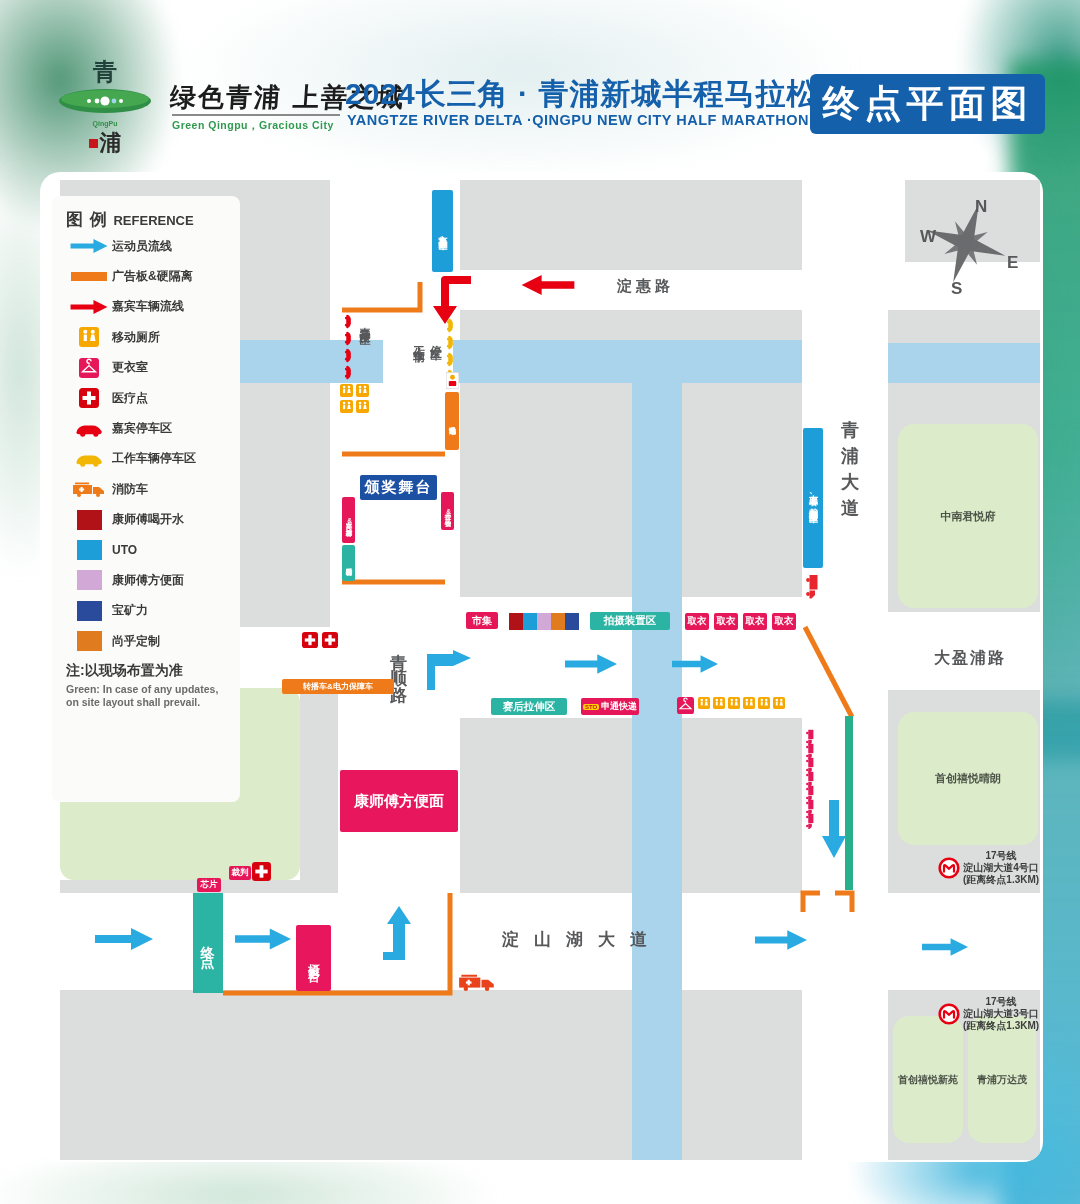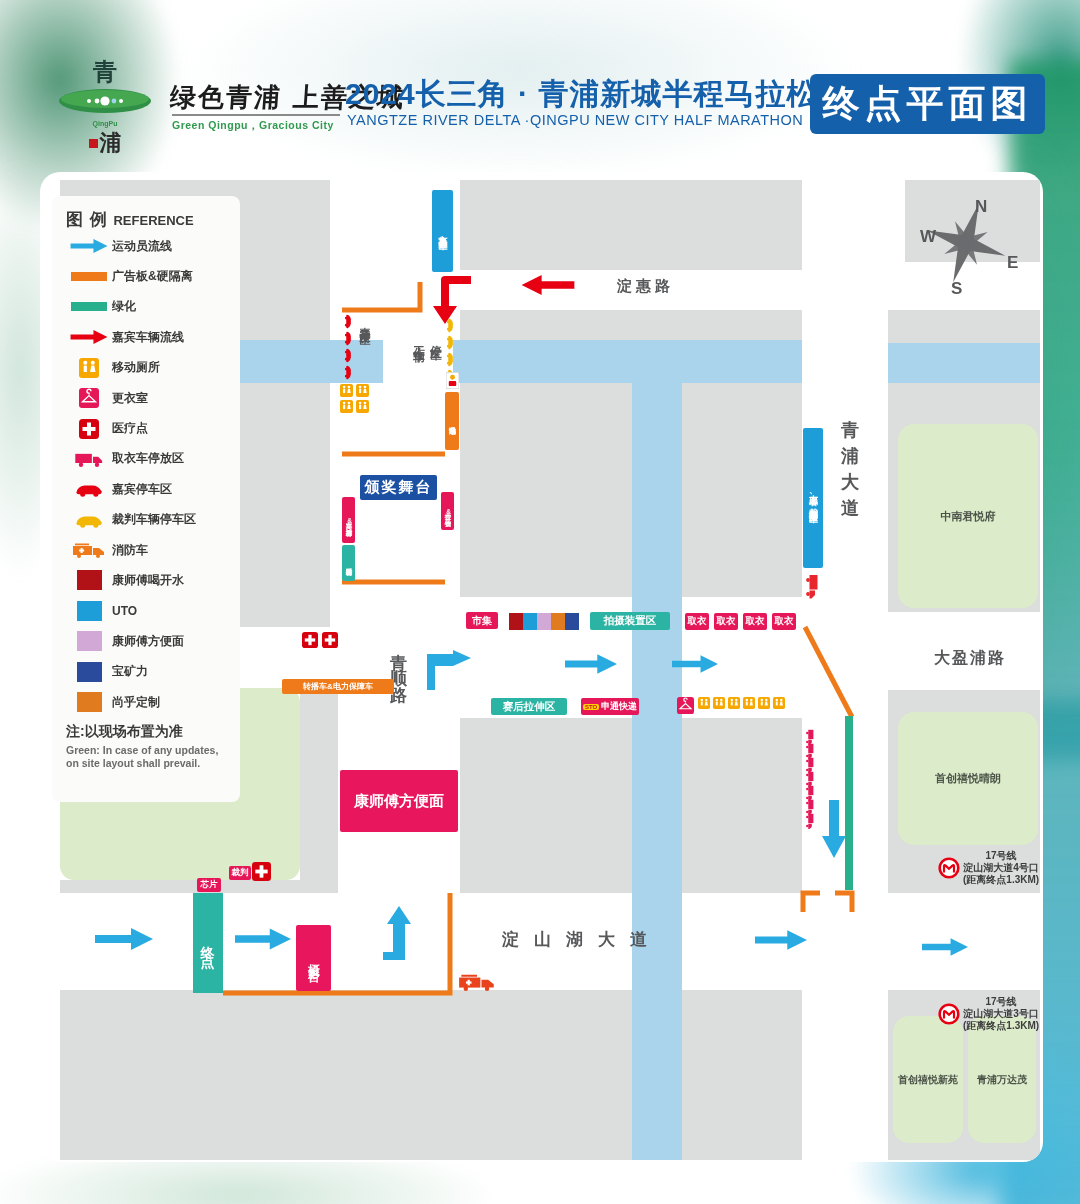--- a/index.html
+++ b/index.html
@@ -30,21 +30,21 @@
   .lg-title{font-size:17px;font-weight:bold;color:#3a3a3a;letter-spacing:1px}
   .lg-title .en{font-size:13px;letter-spacing:0}
   .lg-row{display:flex;align-items:center;height:30.4px}
   .lg-ic{flex:0 0 46px;display:flex;align-items:center;justify-content:center}
   .lg-lb{font-size:12px;color:#3a3a3a;font-weight:bold}
   .lg-note{font-size:14px;font-weight:bold;color:#3a3a3a;margin-top:6px}
   .lg-note-en{font-size:10.5px;font-weight:bold;color:#6b6b6b;line-height:13px;margin-top:3px}
   
   #header{position:absolute;left:0;top:0;width:1080px;height:172px;z-index:3}
   .title-cn{position:absolute;left:345px;top:74px;font-size:30px;font-weight:bold;color:#1560ab;letter-spacing:1px}
-  .title-en{position:absolute;left:347px;top:112px;font-size:14.5px;font-weight:normal;color:#1560ab;letter-spacing:.5px}
+  .title-en{position:absolute;left:347px;top:112px;font-size:14.5px;font-weight:bold;color:#1560ab;letter-spacing:.5px}
   .badge{position:absolute;left:810px;top:74px;width:235px;height:60px;background:#1560ab;border-radius:6px;
          color:#fff;font-size:37px;font-weight:bold;display:flex;align-items:center;justify-content:center;letter-spacing:5px}
   .slogan-cn{position:absolute;left:170px;top:80px;font-size:26px;font-weight:bold;color:#1c1c1c;
              font-family:"DejaVu Serif","Liberation Serif",serif;transform:skewX(-4deg);letter-spacing:2px}
   .slogan-line{position:absolute;left:172px;top:114px;width:168px;height:2px;background:#8a8a8a}
   .slogan-en{position:absolute;left:172px;top:119px;font-size:10.5px;font-weight:bold;color:#2f9a4e;letter-spacing:.5px}
 </style>
 </head>
 <body>
 
@@ -483,26 +483,20 @@
         <span class="lg-lb">运动员流线</span>
       </div>
     <div class="lg-row">
         <span class="lg-ic">
           <span style="width:36px;height:9px;background:#ef7a1a;display:inline-block"></span>
         </span>
         <span class="lg-lb">广告板&amp;硬隔离</span>
       </div>
     <div class="lg-row">
         <span class="lg-ic">
-          <span style="width:36px;height:9px;background:#27b08b;display:inline-block"></span>
-        </span>
-        <span class="lg-lb">绿化</span>
-      </div>
-    <div class="lg-row">
-        <span class="lg-ic">
           <svg width="38" height="14" style="color:#e60012">
             <use href="#ic-arrow-r"></use>
           </svg>
         </span>
         <span class="lg-lb">嘉宾车辆流线</span>
       </div>
     <div class="lg-row">
         <span class="lg-ic">
           <svg width="20" height="20" style="color:#f7a800">
             <use href="#ic-toilet"></use>
@@ -521,41 +515,33 @@
     <div class="lg-row">
         <span class="lg-ic">
           <svg width="20" height="20" style="color:#d7000f">
             <use href="#ic-med"></use>
           </svg>
         </span>
         <span class="lg-lb">医疗点</span>
       </div>
     <div class="lg-row">
         <span class="lg-ic">
-          <svg width="30" height="16" style="color:#e61758">
-            <use href="#ic-truck"></use>
-          </svg>
-        </span>
-        <span class="lg-lb">取衣车停放区</span>
-      </div>
-    <div class="lg-row">
-        <span class="lg-ic">
           <svg width="30" height="16" style="color:#e60012">
             <use href="#ic-car"></use>
           </svg>
         </span>
         <span class="lg-lb">嘉宾停车区</span>
       </div>
     <div class="lg-row">
         <span class="lg-ic">
           <svg width="30" height="16" style="color:#f2b705">
             <use href="#ic-car"></use>
           </svg>
         </span>
-        <span class="lg-lb">裁判车辆停车区</span>
+        <span class="lg-lb">工作车辆停车区</span>
       </div>
     <div class="lg-row">
         <span class="lg-ic">
           <svg width="34" height="16" style="color:#ef7a1a">
             <use href="#ic-fire"></use>
           </svg>
         </span>
         <span class="lg-lb">消防车</span>
       </div>
     <div class="lg-row">

